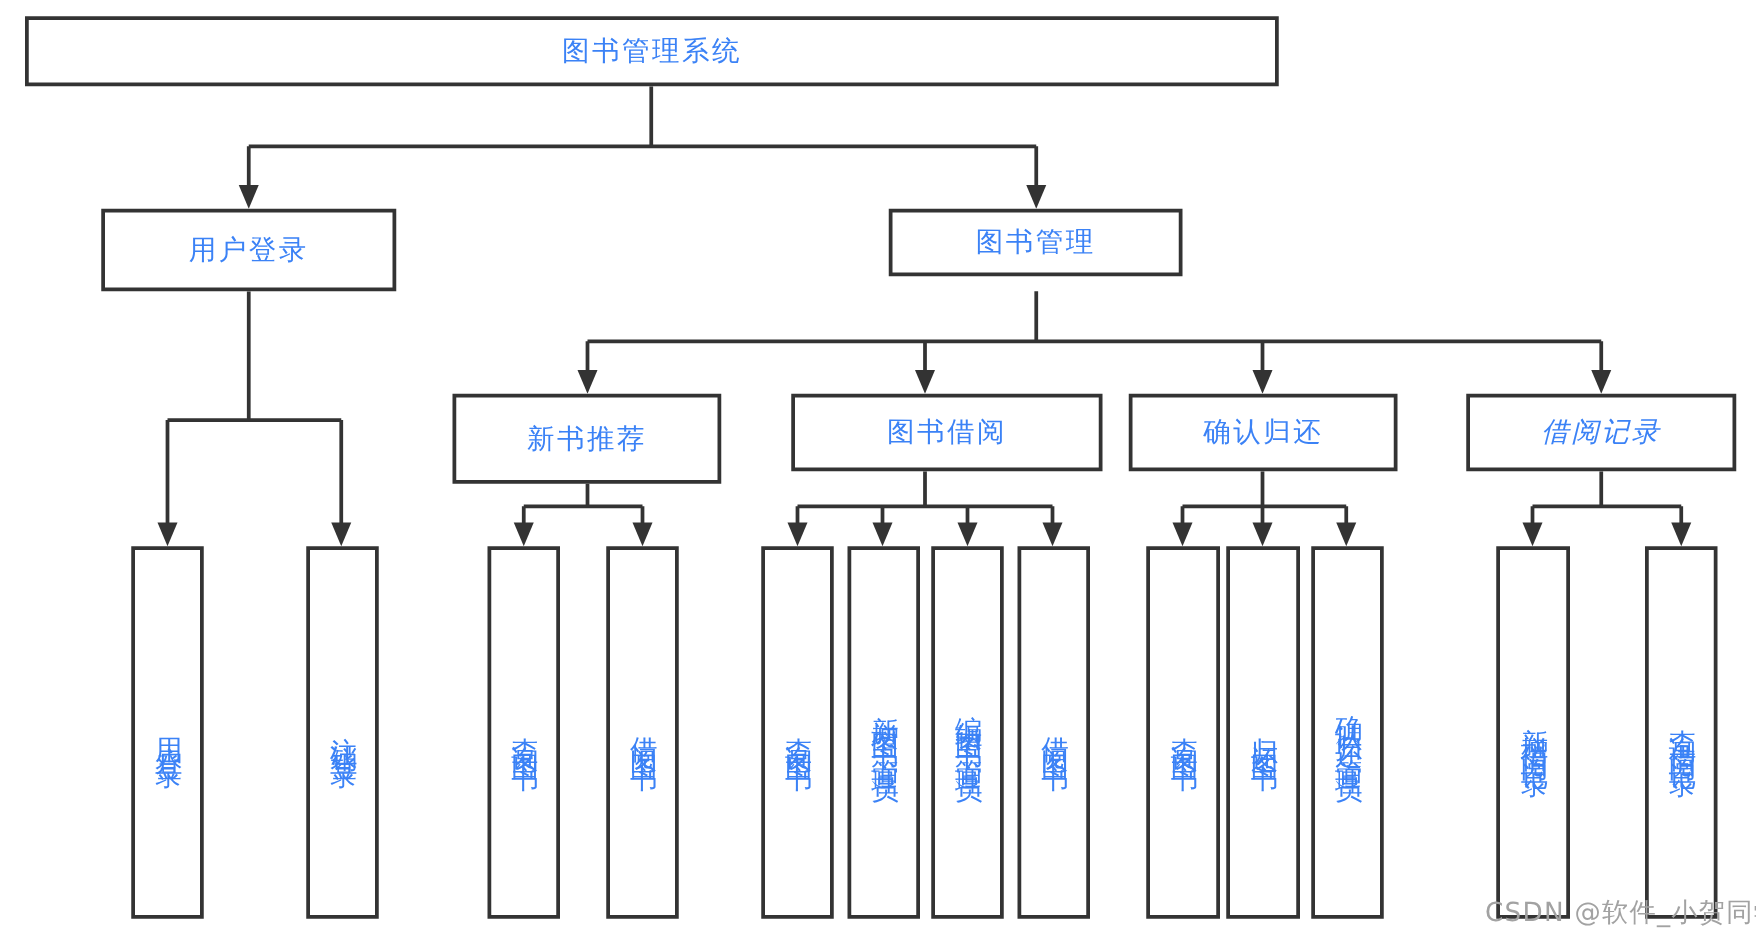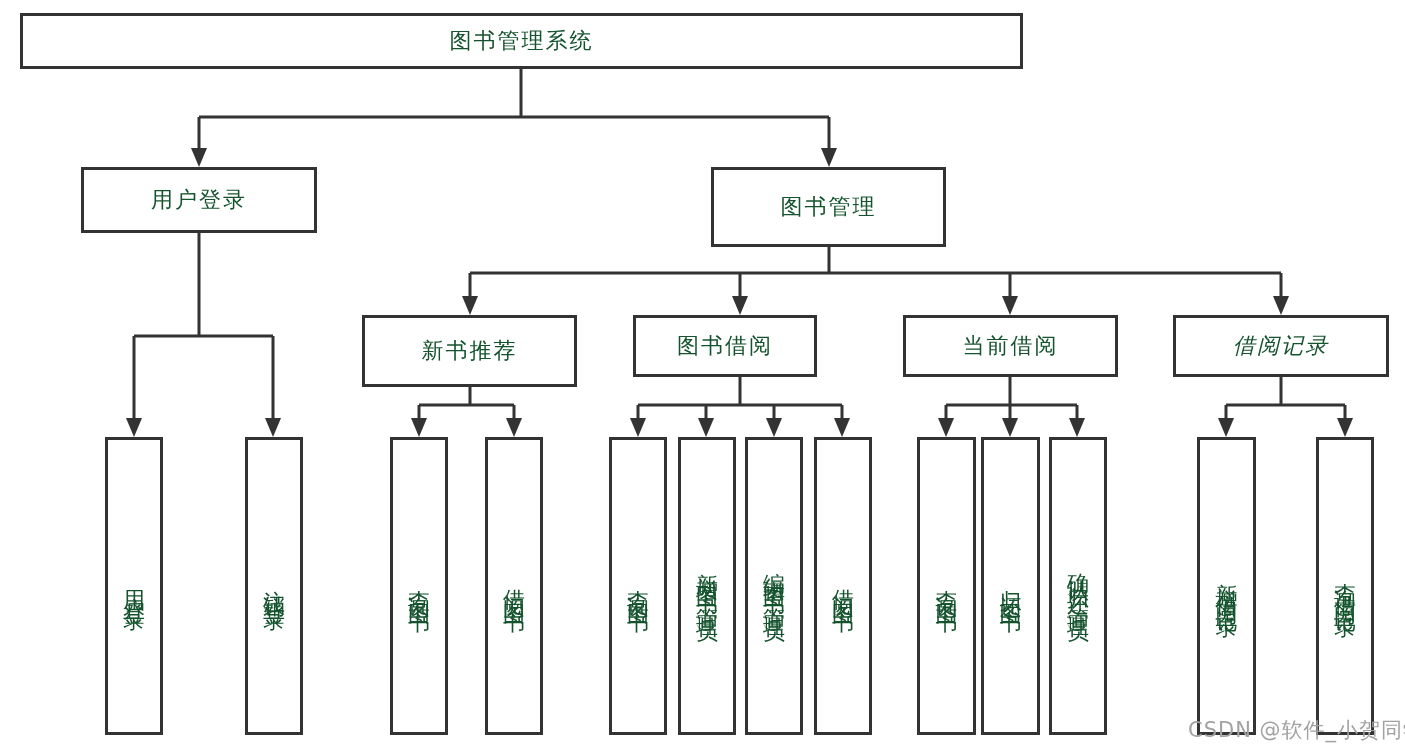--- a/index.html
+++ b/index.html
@@ -9,21 +9,21 @@
     background:#ffffff;
     font-family:"DejaVu Sans", sans-serif;
     overflow:hidden;
   }
   .wires { position:absolute; left:0; top:0; width:1405px; height:747px; }
   .box {
     position:absolute;
     box-sizing:border-box;
     border:3px solid #333333;
     background:#ffffff;
-    color:#14532d;
+    color:#3b82f6;
     display:flex;
     align-items:center;
     justify-content:center;
   }
   .hlabel {
     font-size:22px;
     letter-spacing:2px;
     white-space:nowrap;
   }
   .leaf span {
@@ -91,32 +91,32 @@
     </g>
   </svg>
 
   <div class="box" style="left:20px; top:13px; width:1003px; height:56px;">
     <span class="hlabel">图书管理系统</span>
   </div>
 
   <div class="box" style="left:81px; top:167px; width:236px; height:66px;">
     <span class="hlabel">用户登录</span>
   </div>
-  <div class="box" style="left:711px; top:167px; width:235px; height:80px;">
+  <div class="box" style="left:711px; top:167px; width:235px; height:54px;">
     <span class="hlabel">图书管理</span>
   </div>
 
   <div class="box" style="left:362px; top:315px; width:215px; height:72px;">
     <span class="hlabel">新书推荐</span>
   </div>
-  <div class="box" style="left:633px; top:315px; width:184px; height:62px;">
+  <div class="box" style="left:633px; top:315px; width:249px; height:62px;">
     <span class="hlabel">图书借阅</span>
   </div>
   <div class="box" style="left:903px; top:315px; width:215px; height:62px;">
-    <span class="hlabel">当前借阅</span>
+    <span class="hlabel">确认归还</span>
   </div>
   <div class="box" style="left:1173px; top:315px; width:216px; height:62px;font-style:italic;">
     <span class="hlabel">借阅记录</span>
   </div>
 
   <div class="box leaf" style="left:105px; top:437px; width:58px; height:298px;">
     <span>用户登录</span>
   </div>
   <div class="box leaf" style="left:245px; top:437px; width:58px; height:298px;">
     <span>注销登录</span>

